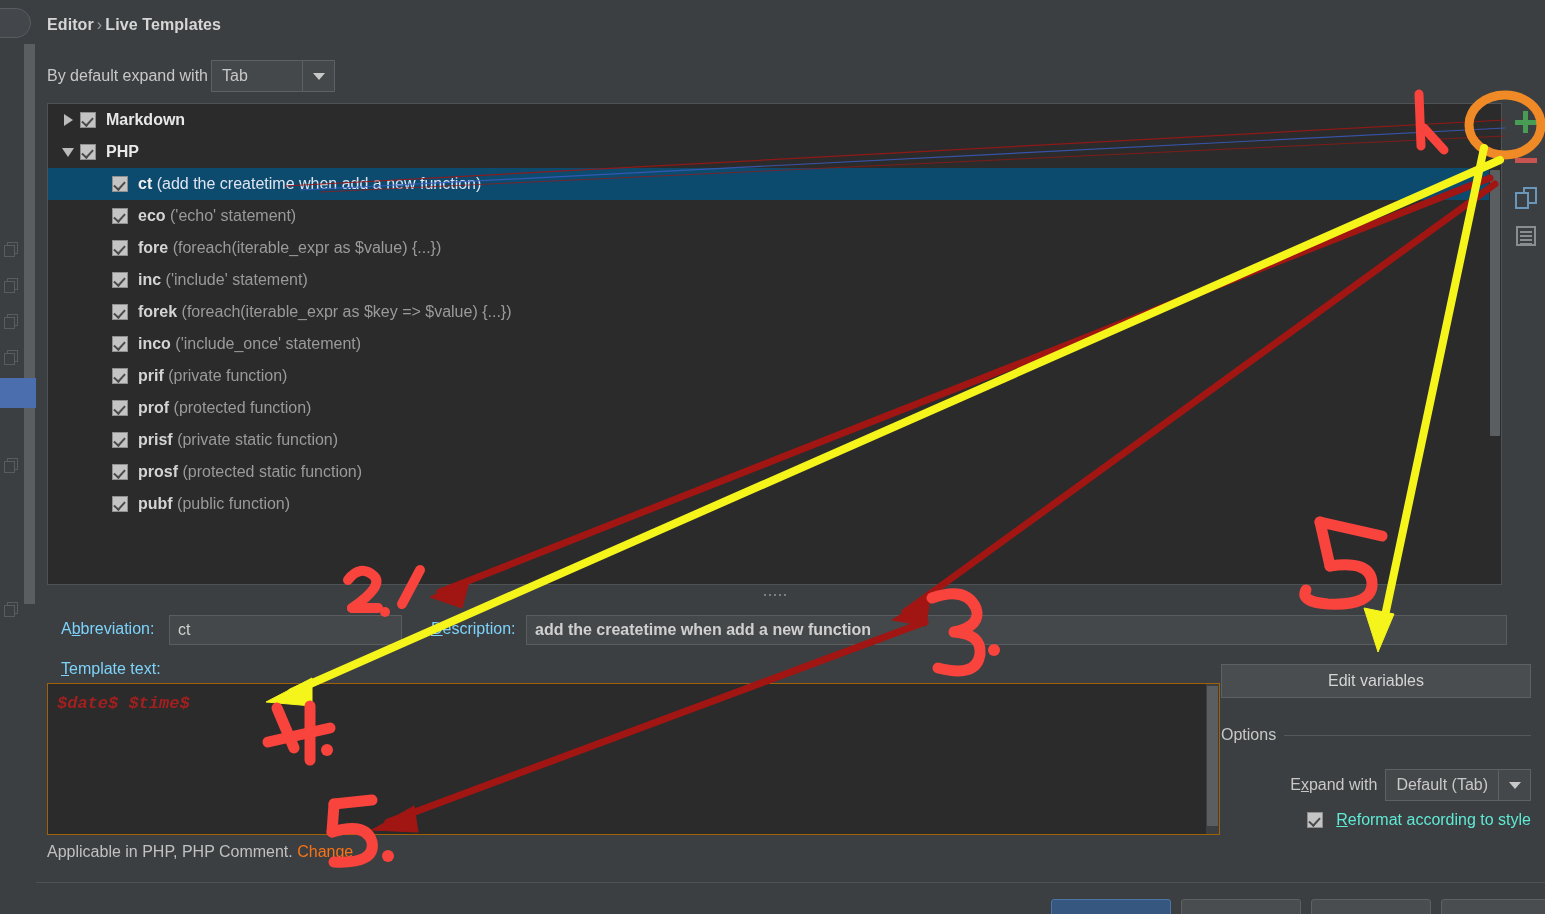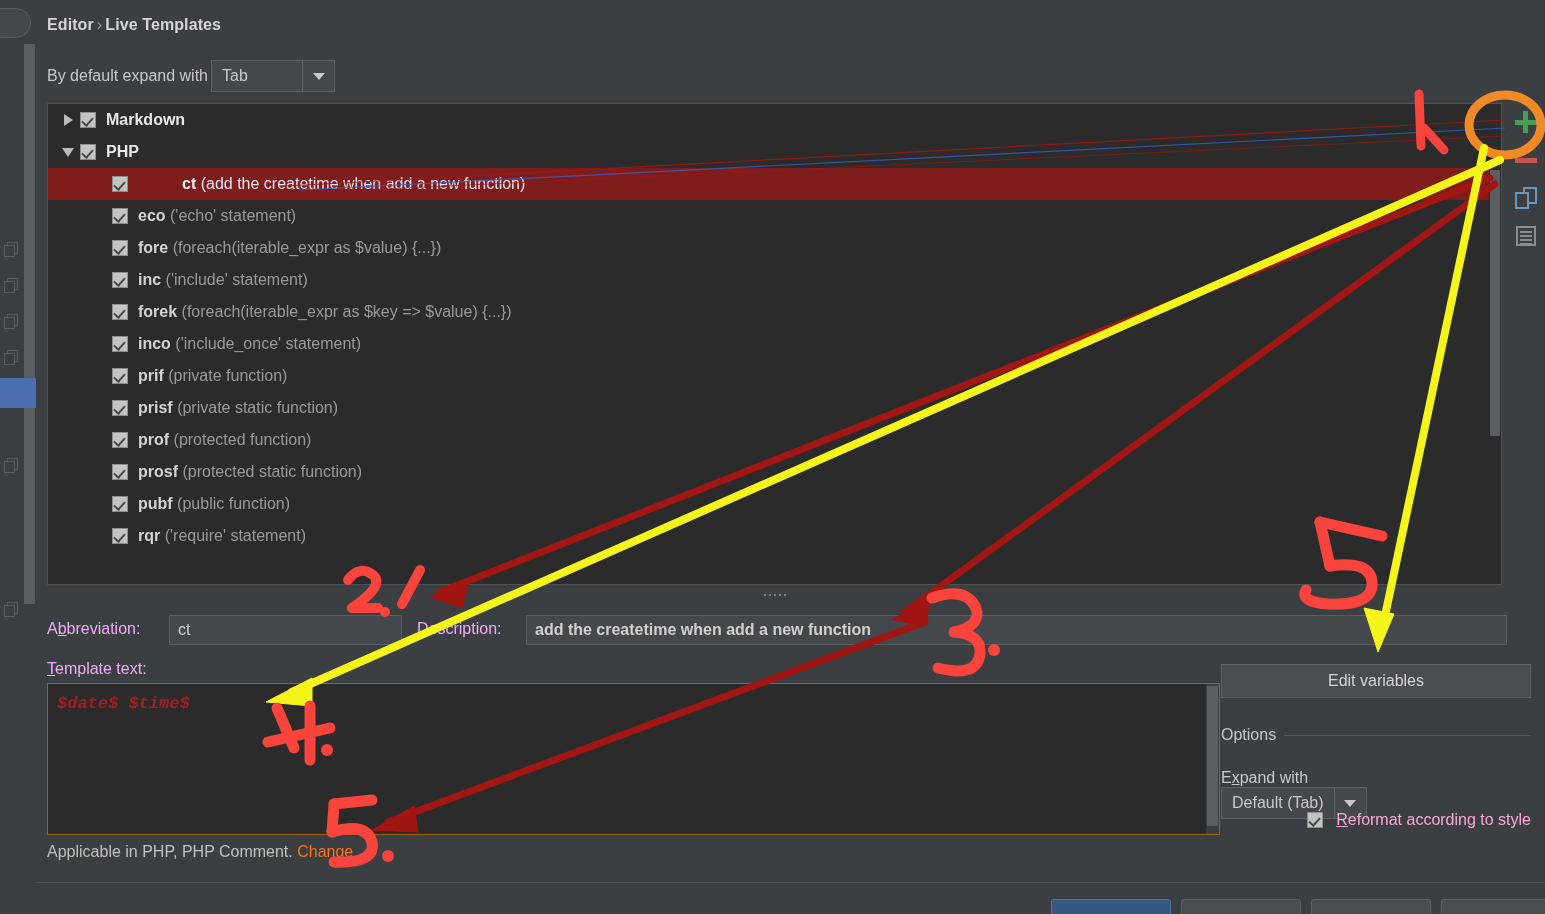--- a/index.html
+++ b/index.html
@@ -37,21 +37,21 @@
   .combo .val { padding:0 10px; display:flex; align-items:center; font-size:16px; color:#c8c8c8; min-width:90px; }
   .combo .arrowbox { width:32px; border-left:1px solid #5e6163; display:flex; align-items:center; justify-content:center; }
   .combo .arrowbox .tri { width:0;height:0;border-left:6px solid transparent;border-right:6px solid transparent;border-top:7px solid #c8c8c8; }
 
   
   #list-wrap { position:absolute; left:11px; top:103px; width:1455px; height:482px; background:#2b2b2b; border:1px solid #4e5254; }
   #list-scroll-track { position:absolute; right:0; top:0; width:12px; height:100%; background:#2b2b2b; }
   #list-scroll-thumb { position:absolute; right:1px; top:66px; width:10px; height:266px; background:#5b5e60; border-radius:1px; }
 
   .trow { position:relative; height:32px; display:flex; align-items:center; padding-left:8px; }
-  .trow.sel { background:#7f1d1d;gap:44px; }
+  .trow.sel { background:#0c4a6e; }
   .twisty { width:24px; display:flex; align-items:center; justify-content:center; }
   .twisty .tri-r { width:0;height:0;border-top:6px solid transparent;border-bottom:6px solid transparent;border-left:9px solid #bbbbbb; }
   .twisty .tri-d { width:0;height:0;border-left:6px solid transparent;border-right:6px solid transparent;border-top:9px solid #bbbbbb; }
   .chk { width:16px; height:16px; background:#c4c4c4; border:1px solid #8e8e8e; position:relative; flex:0 0 auto; }
   .chk::after { content:""; position:absolute; left:3px; top:2px; width:5px; height:9px; border:solid #4a4a4a; border-width:0 2.4px 2.4px 0; transform:rotate(42deg); }
   .trow .lblgrp { margin-left:10px; font-size:16px; white-space:nowrap; }
   .trow .grp { font-weight:bold; color:#e8e8e8; }
   .trow .abbr { font-weight:bold; color:#d4d4d4; }
   .trow.sel .abbr { color:#f0f0f0; }
   .trow .desc { color:#9a9a9a; }
@@ -70,40 +70,40 @@
   .icon-plus::before { content:""; position:absolute; left:0; top:8.5px; width:22px; height:5px; background:#499c54; }
   .icon-plus::after { content:""; position:absolute; left:8.5px; top:0; width:5px; height:22px; background:#499c54; }
   .icon-minus { width:22px; height:5px; background:#c75450; }
   .icon-copy { position:relative; width:22px; height:22px; }
   .icon-copy .c1 { position:absolute; right:0; top:0; width:14px; height:17px; border:2px solid #6897bb; }
   .icon-copy .c2 { position:absolute; left:0; bottom:0; width:14px; height:17px; border:2px solid #6897bb; background:#3c3f41; }
   .icon-doc { width:20px; height:20px; border:2px solid #8a8d8f; position:relative; background:#3c3f41; }
   .icon-doc i { position:absolute; left:2px; width:12px; height:1.6px; background:#8a8d8f; display:block; }
 
   
-  .frm-label { position:absolute; font-size:16px; color:#f0abfc; }
+  .frm-label { position:absolute; font-size:16px; color:#7dd3fc;margin-left:14px; }
   .mn { text-decoration:underline; }
   .field { position:absolute; border:1px solid #5a5d5f; background:#45484a; height:30px; display:flex; align-items:center; padding:0 8px; font-size:16px; color:#d0d0d0; }
 
   #tpl-label { left:11px; top:660px; }
   #tpl-area { position:absolute; left:11px; top:683px; width:1173px; height:152px; background:#2b2b2b; border:1px solid #a16207; }
   #tpl-area .code { position:absolute; left:9px; top:10px; font-family:"Liberation Mono", monospace; font-style:italic; font-weight:bold; font-size:17px; color:#a1201f; white-space:pre; }
   #tpl-scroll { position:absolute; right:0; top:0; width:13px; height:100%; background:#3c3f41; }
   #tpl-scroll .thumb { position:absolute; right:1px; top:2px; width:11px; height:140px; background:#5b5e60; }
 
   #applicable { position:absolute; left:11px; top:843px; font-size:16px; color:#c0c0c0; }
   #applicable a { color:#f97316; text-decoration:none; }
 
   
   #edit-vars { position:absolute; left:1185px; top:664px; width:310px; height:34px; border:1px solid #5e6163; background:#4a4d4f; display:flex; align-items:center; justify-content:center; font-size:16px; color:#d4d4d4; }
   #options-hdr { position:absolute; left:1185px; top:726px; width:310px; display:flex; align-items:center; gap:8px; font-size:16px; color:#c8c8c8; }
   #options-hdr .rule { flex:1; height:1px; background:#55585a; }
-  #expand-row2 { position:absolute; left:1185px; top:769px; width:310px; display:flex; align-items:flex-start; justify-content:flex-end;flex-direction:column; }
+  #expand-row2 { position:absolute; left:1185px; top:769px; width:310px; display:flex; align-items:center; justify-content:flex-end; }
   #expand-row2 .lbl { font-size:16px; color:#c8c8c8; margin-right:8px; }
-  #reformat-row { position:absolute; left:1185px; top:811px; width:310px; display:flex; align-items:center; justify-content:flex-end; gap:13px; font-size:16px; color:#f9a8d4; }
+  #reformat-row { position:absolute; left:1185px; top:811px; width:310px; display:flex; align-items:center; justify-content:flex-end; gap:13px; font-size:16px; color:#5eead4; }
 
   
   #bottom-bar { position:absolute; left:0; top:882px; width:1509px; height:32px; background:#3c3f41; border-top:1px solid #4e5254; }
   #bottom-bar .bbtn { position:absolute; top:16px; height:30px; width:120px; border:1px solid #5e6163; border-radius:3px; background:#4a4d4f; }
   #bottom-bar .bbtn.primary { background:#365880; border-color:#4a76a8; }
 
   
   #anno { position:absolute; left:0; top:0; width:1545px; height:914px; pointer-events:none; }
 </style>
 </head>
@@ -194,37 +194,33 @@
         <div class="trow">
           <span class="chk indent"></span>
           <span class="lblgrp"><span class="abbr">inco</span> <span class="desc">('include_once' statement)</span></span>
         </div>
         <div class="trow">
           <span class="chk indent"></span>
           <span class="lblgrp"><span class="abbr">prif</span> <span class="desc">(private function)</span></span>
         </div>
         <div class="trow">
           <span class="chk indent"></span>
+          <span class="lblgrp"><span class="abbr">prof</span> <span class="desc">(protected function)</span></span>
+        </div>
+        <div class="trow">
+          <span class="chk indent"></span>
           <span class="lblgrp"><span class="abbr">prisf</span> <span class="desc">(private static function)</span></span>
         </div>
         <div class="trow">
           <span class="chk indent"></span>
-          <span class="lblgrp"><span class="abbr">prof</span> <span class="desc">(protected function)</span></span>
-        </div>
-        <div class="trow">
-          <span class="chk indent"></span>
           <span class="lblgrp"><span class="abbr">prosf</span> <span class="desc">(protected static function)</span></span>
         </div>
         <div class="trow">
           <span class="chk indent"></span>
           <span class="lblgrp"><span class="abbr">pubf</span> <span class="desc">(public function)</span></span>
-        </div>
-        <div class="trow">
-          <span class="chk indent"></span>
-          <span class="lblgrp"><span class="abbr">rqr</span> <span class="desc">('require' statement)</span></span>
         </div>
       </div>
     <div id="list-scroll-track">
       <div id="list-scroll-thumb"></div>
     </div>
   </div>
 
   <div id="splitter">
     <span class="dots">
         <i></i>

